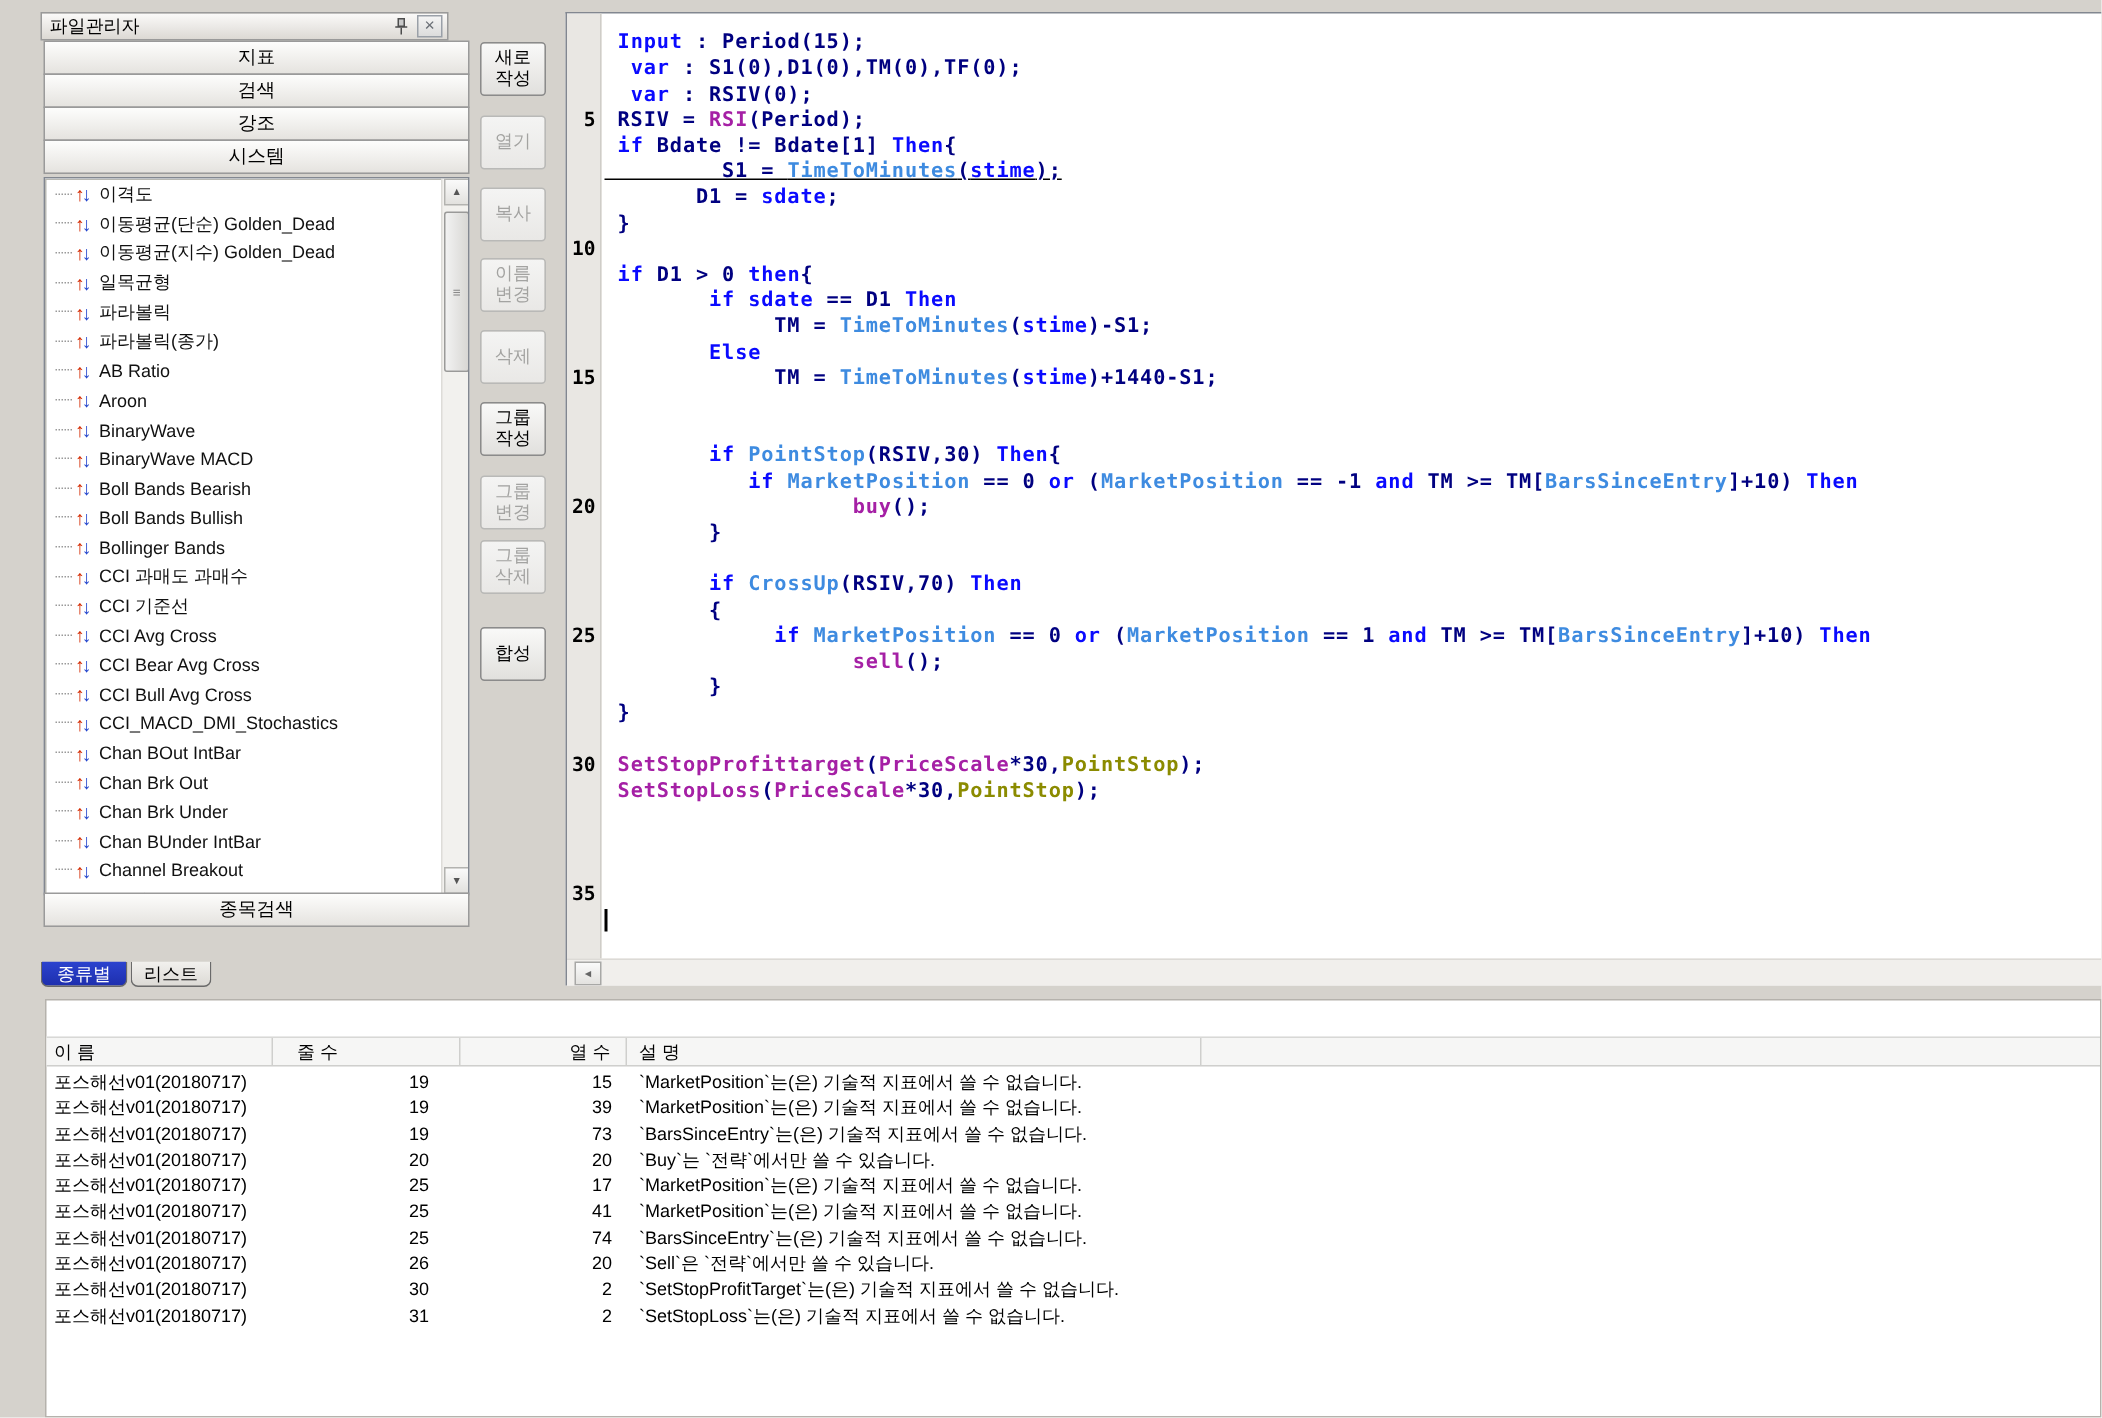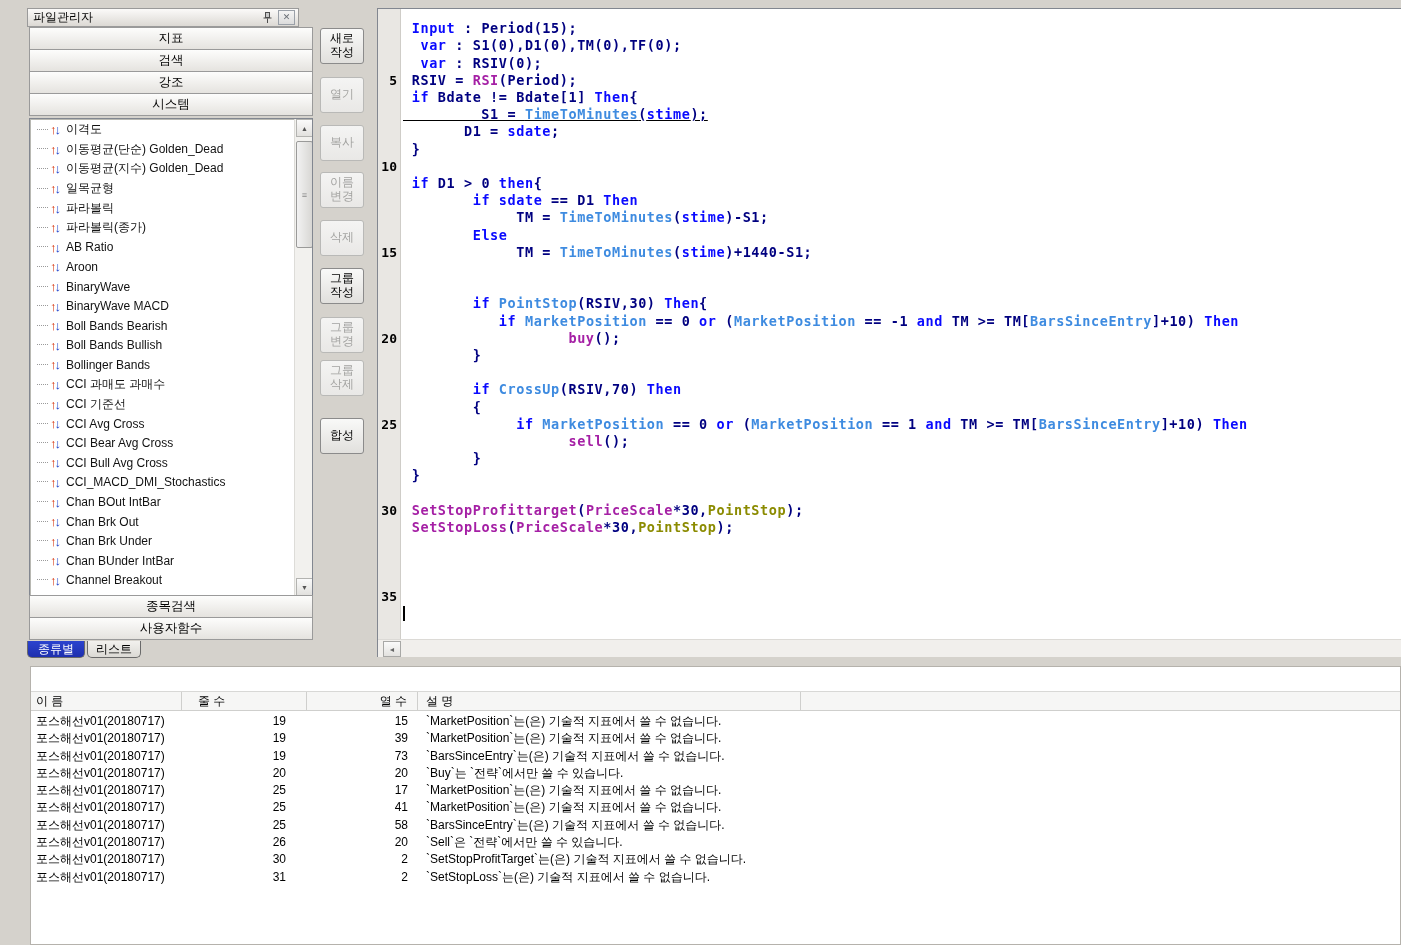--- a/index.html
+++ b/index.html
@@ -276,21 +276,20 @@
           </div>
         </div>
       <div id="tree-sb">
         <div id="sb-up" class="sb-btn">▲</div>
         <div id="sb-thumb">≡</div>
         <div id="sb-dn" class="sb-btn">▼</div>
       </div>
     </div>
 
     <div id="btn-stock" class="wide-btn">종목검색</div>
-    <div id="btn-userfn" class="wide-btn">사용자함수</div>
 
     <div id="tab-kind" class="btab">종류별</div>
     <div id="tab-list" class="btab">리스트</div>
 
     <div id="action-col">
         <div class="act-btn" style="top: 20px;">새로
 작성</div>
         <div class="act-btn disabled" style="top: 69px;">열기</div>
         <div class="act-btn disabled" style="top: 117px;">복사</div>
         <div class="act-btn disabled" style="top: 164px;">이름
@@ -390,21 +389,21 @@
         </div>
         <div class="erow">
           <div class="ecell ec-name">포스해선v01(20180717)</div>
           <div class="ecell ec-line">25</div>
           <div class="ecell ec-col">41</div>
           <div class="ecell ec-desc">`MarketPosition`는(은) 기술적 지표에서 쓸 수 없습니다.</div>
         </div>
         <div class="erow">
           <div class="ecell ec-name">포스해선v01(20180717)</div>
           <div class="ecell ec-line">25</div>
-          <div class="ecell ec-col">58</div>
+          <div class="ecell ec-col">74</div>
           <div class="ecell ec-desc">`BarsSinceEntry`는(은) 기술적 지표에서 쓸 수 없습니다.</div>
         </div>
         <div class="erow">
           <div class="ecell ec-name">포스해선v01(20180717)</div>
           <div class="ecell ec-line">26</div>
           <div class="ecell ec-col">20</div>
           <div class="ecell ec-desc">`Sell`은 `전략`에서만 쓸 수 있습니다.</div>
         </div>
         <div class="erow">
           <div class="ecell ec-name">포스해선v01(20180717)</div>

